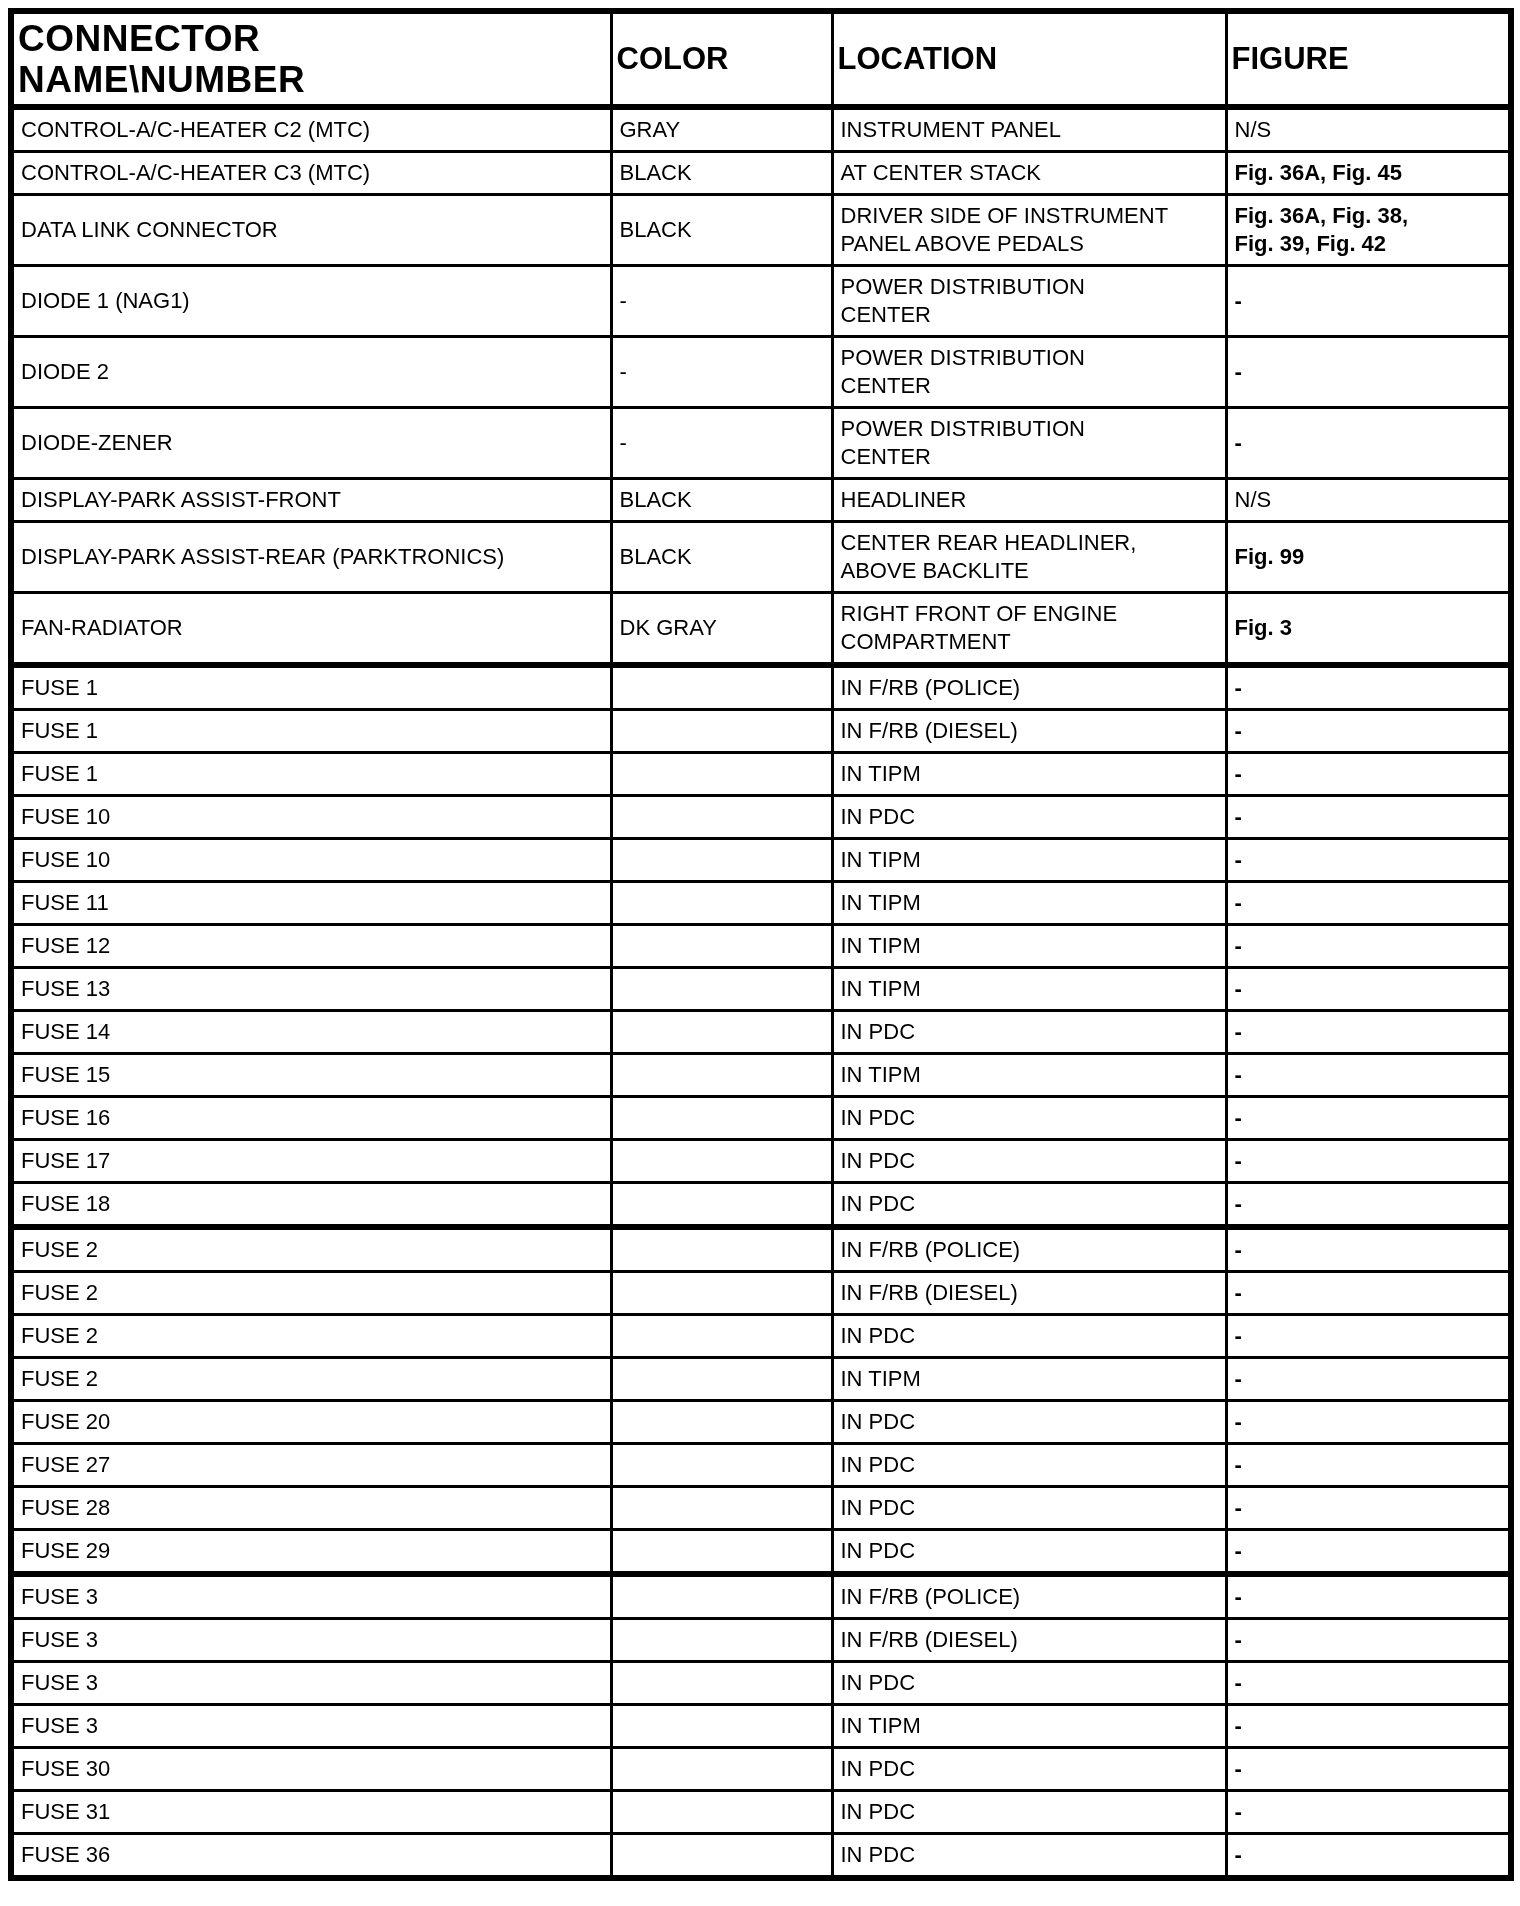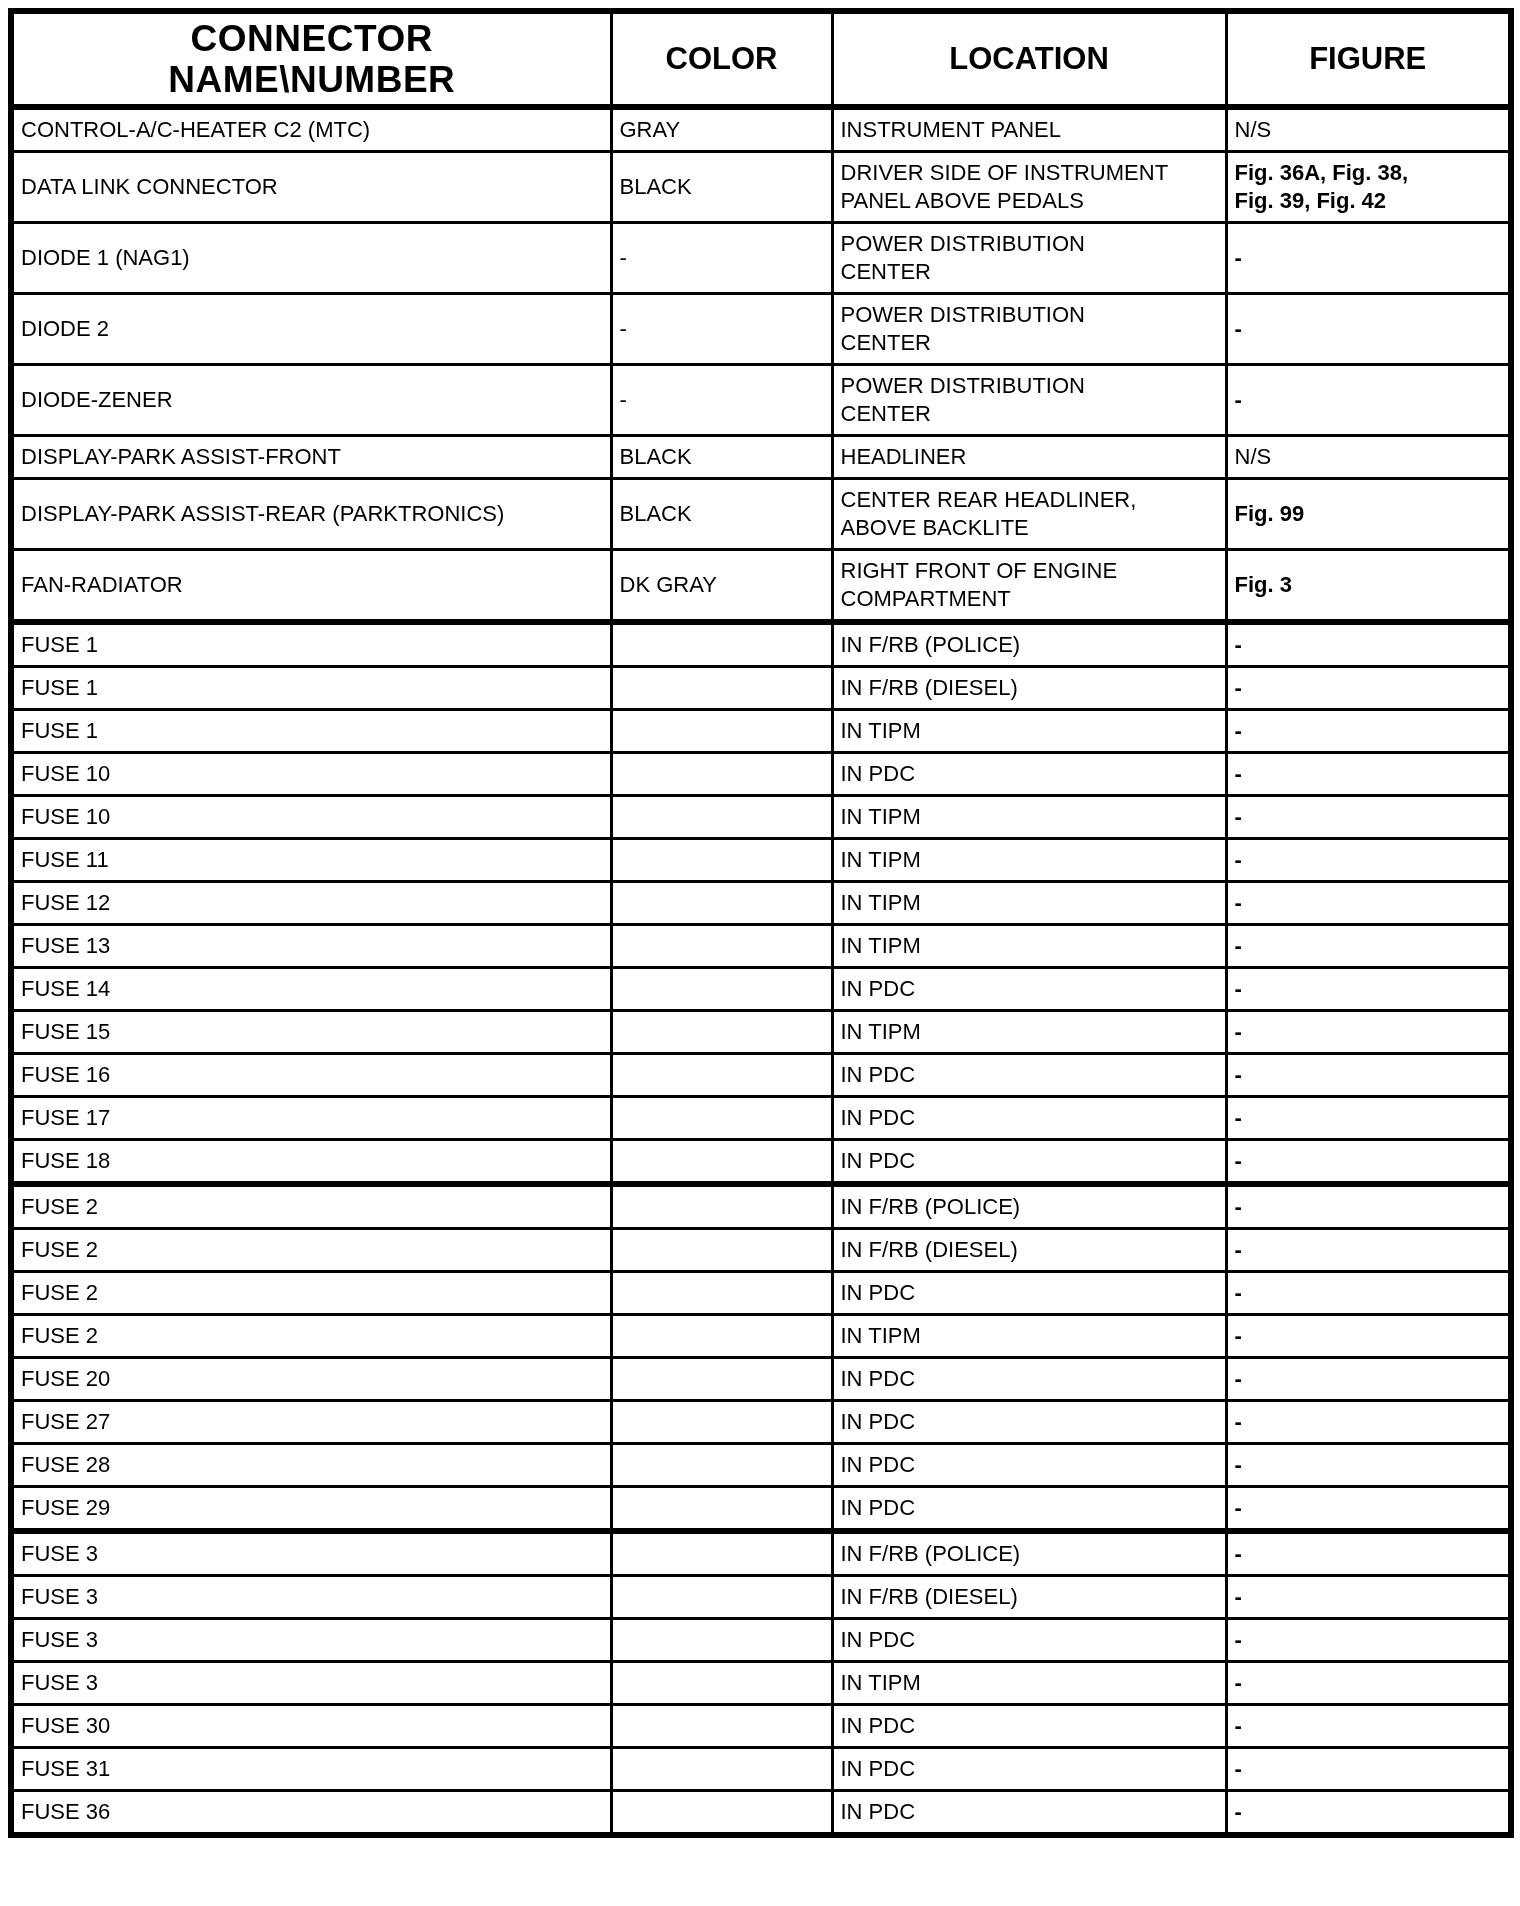--- a/index.html
+++ b/index.html
@@ -32,21 +32,21 @@
   col.c4 { width: 285px; }
   th, td {
     border: 3px solid #000000;
     vertical-align: middle;
     white-space: pre-line;
     overflow: hidden;
     box-sizing: border-box;
   }
   thead th {
     border-bottom: 6px solid #000000;
-    text-align: center;
+    text-align: left;
     font-weight: bold;
     height: 96px;
     padding: 2px 4px;
     line-height: 1.12;
   }
   th.th-name   { font-size: 37px; letter-spacing: 0.5px; }
   th.th-color,
   th.th-location,
   th.th-figure { font-size: 31px; }
   tbody td {
@@ -81,20 +81,26 @@
       </tr>
     </thead>
     <tbody>
         <tr>
           <td class="cell-connector-name">CONTROL-A/C-HEATER C2 (MTC)</td>
           <td class="cell-color">GRAY</td>
           <td class="cell-location">INSTRUMENT PANEL</td>
           <td class="cell-figure">N/S</td>
         </tr>
         <tr>
+          <td class="cell-connector-name">CONTROL-A/C-HEATER C3 (MTC)</td>
+          <td class="cell-color">BLACK</td>
+          <td class="cell-location">AT CENTER STACK</td>
+          <td class="cell-figure bold">Fig. 36A, Fig. 45</td>
+        </tr>
+        <tr>
           <td class="cell-connector-name">DATA LINK CONNECTOR</td>
           <td class="cell-color">BLACK</td>
           <td class="cell-location">DRIVER SIDE OF INSTRUMENT
 PANEL ABOVE PEDALS</td>
           <td class="cell-figure bold">Fig. 36A, Fig. 38,
 Fig. 39, Fig. 42</td>
         </tr>
         <tr>
           <td class="cell-connector-name">DIODE 1 (NAG1)</td>
           <td class="cell-color">-</td>

